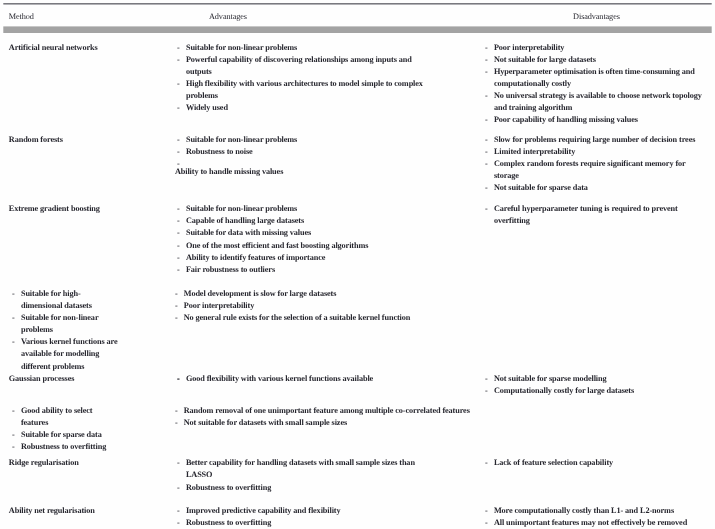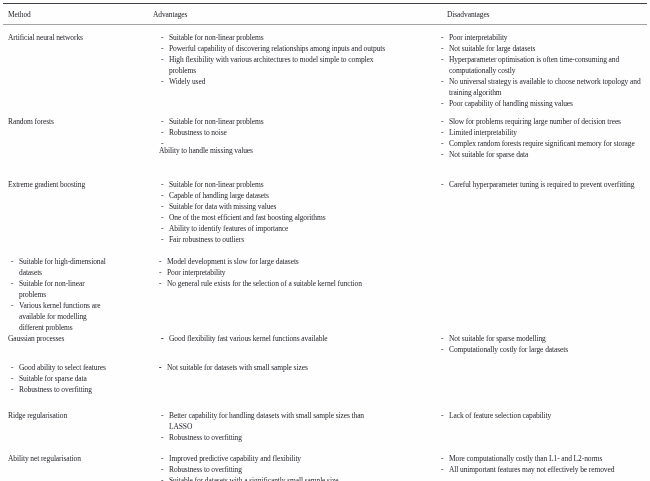--- a/index.html
+++ b/index.html
@@ -22,36 +22,37 @@
   }
   .table {
     border-top: 1.5px solid #404049;
     border-bottom: 2px solid #404049;
   }
   .thead, .trow {
     display: grid;
     grid-template-columns: 150px 282px 1fr;
   }
   .thead {
-    border-bottom: 1px solid #a3a3a3;
+    border-bottom: 6px solid #a3a3a3;
     padding: 5px 0 4px 0;
+    gap: 37px;
   }
   .hcell { white-space: nowrap; }
   .h-method { padding-left: 5px; }
   .h-dis { padding-left: 12px; }
   .tbody { padding: 7px 0 6px 0; }
   .tbody .trow:nth-child(1) { min-height: 84px; }
   .tbody .trow:nth-child(2) { min-height: 63px; }
   .tbody .trow:nth-child(3) { min-height: 77px; }
   .tbody .trow:nth-child(4) { min-height: 56px; }
   .tbody .trow:nth-child(5) { min-height: 29px; }
   .tbody .trow:nth-child(6) { min-height: 48px; }
   .tbody .trow:nth-child(7) { min-height: 43px; }
   .tbody .trow:nth-child(8) { min-height: 44px; }
-  .cell { vertical-align: top; }
+  .cell { vertical-align: top; font-weight: bold; }
   .cell.method {
     padding-left: 5px;
   }
   .cell.method .mname { max-width: 122px; }
   .cell.adv {
     padding-left: 8px;
     padding-right: 46px;
   }
   .cell.dis {
     padding-left: 6px;
@@ -148,36 +149,36 @@
             <div class="li"><span class="b">-</span><span class="t">No general rule exists for the selection of a suitable kernel function</span></div>
           </div>
   </div>
 
   <div class="trow">
     <div class="cell method">
       <div class="mname">Gaussian processes</div>
     </div>
     <div class="cell adv">
             <div class="li"><span class="b">-</span></div>
-            <div class="li"><span class="b">-</span><span class="t">Good flexibility fast various kernel functions available</span></div>
+            <div class="li"><span class="b">-</span><span class="t">Good flexibility with various kernel functions available</span></div>
           </div>
     <div class="cell dis">
             <div class="li"><span class="b">-</span><span class="t">Not suitable for sparse modelling</span></div>
             <div class="li"><span class="b">-</span><span class="t">Computationally costly for large datasets</span></div>
           </div>
   </div>
 
   <div class="trow">
     <div class="cell adv">
             <div class="li"><span class="b">-</span><span class="t">Good ability to select features</span></div>
             <div class="li"><span class="b">-</span><span class="t">Suitable for sparse data</span></div>
             <div class="li"><span class="b">-</span><span class="t">Robustness to overfitting</span></div>
           </div>
     <div class="cell dis">
-            <div class="li"><span class="b">-</span></div>
+            <div class="li"><span class="b">-</span><span class="t">Random removal of one unimportant feature among multiple co-correlated features</span></div>
             <div class="li"><span class="b">-</span><span class="t">Not suitable for datasets with small sample sizes</span></div>
           </div>
   </div>
 
   <div class="trow">
     <div class="cell method">
       <div class="mname">Ridge regularisation</div>
     </div>
     <div class="cell adv">
             <div class="li"><span class="b">-</span><span class="t">Better capability for handling datasets with small sample sizes than LASSO</span></div>

